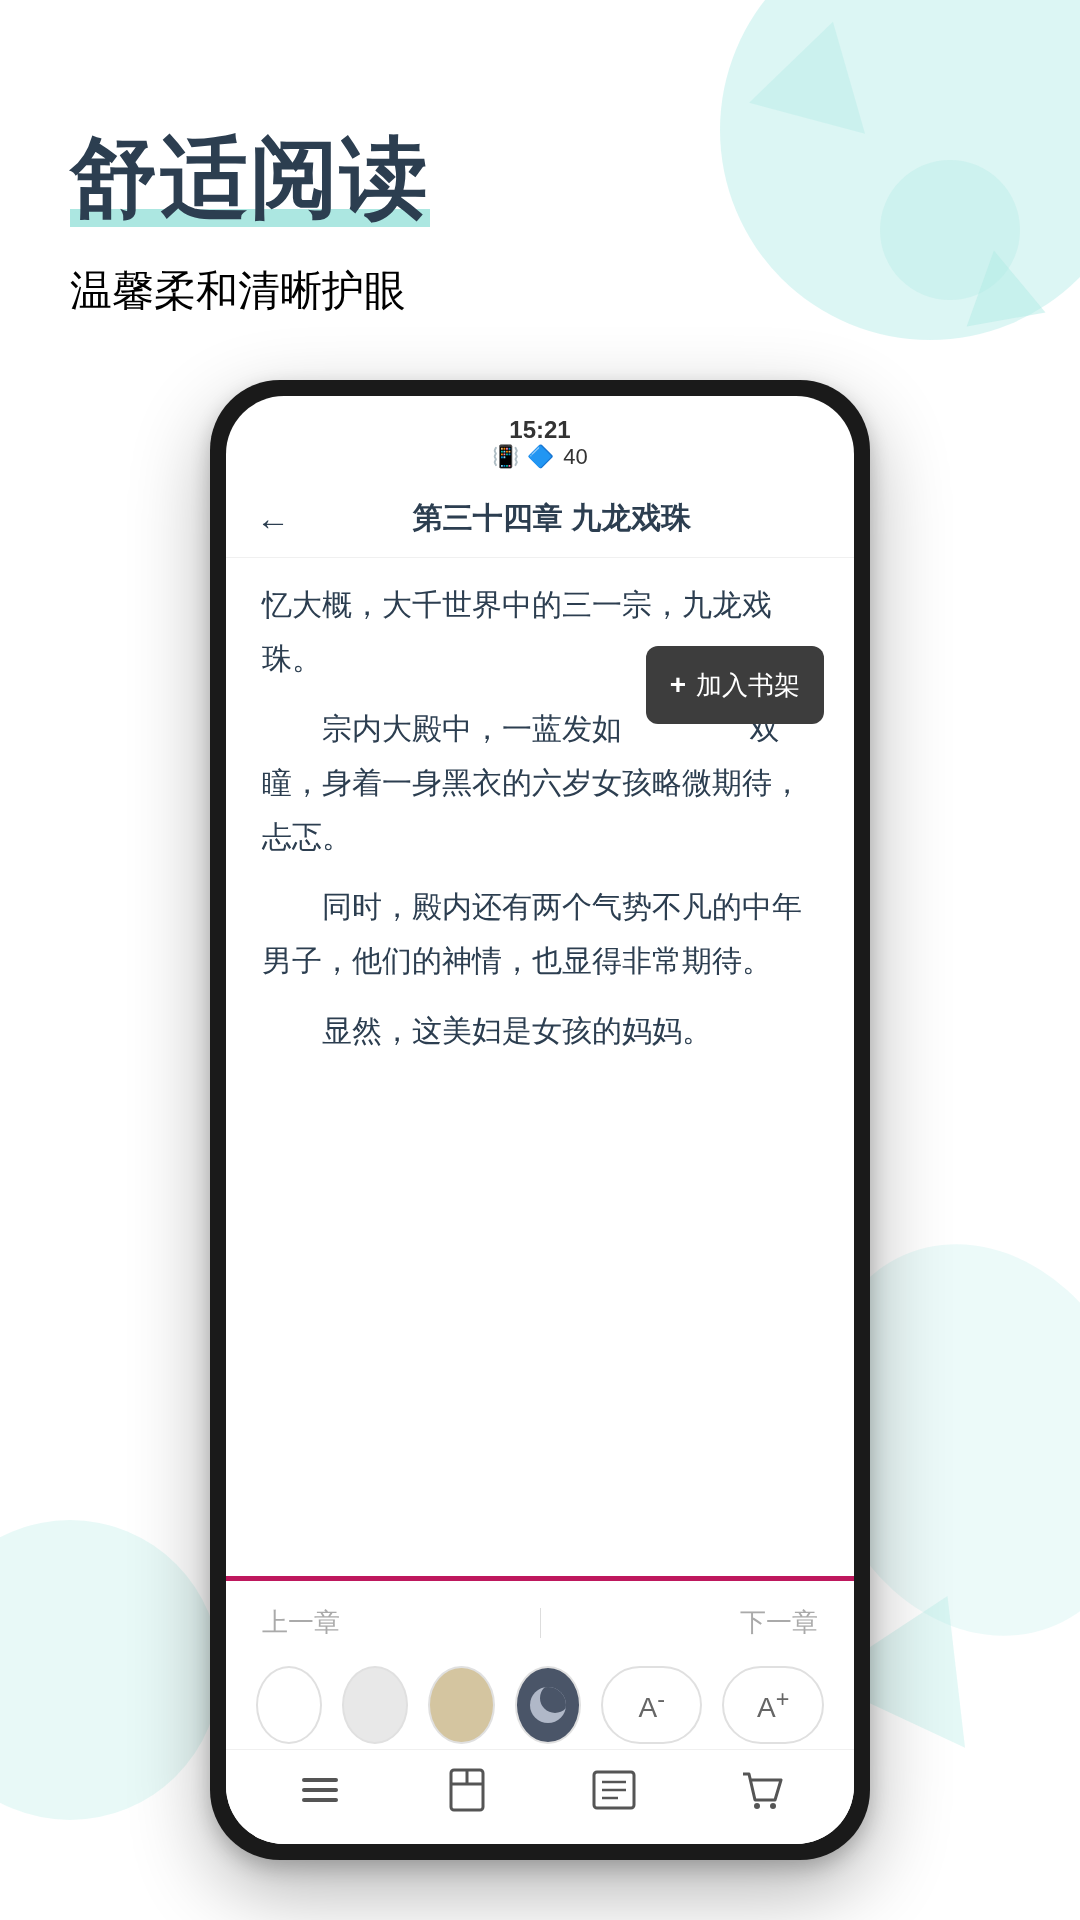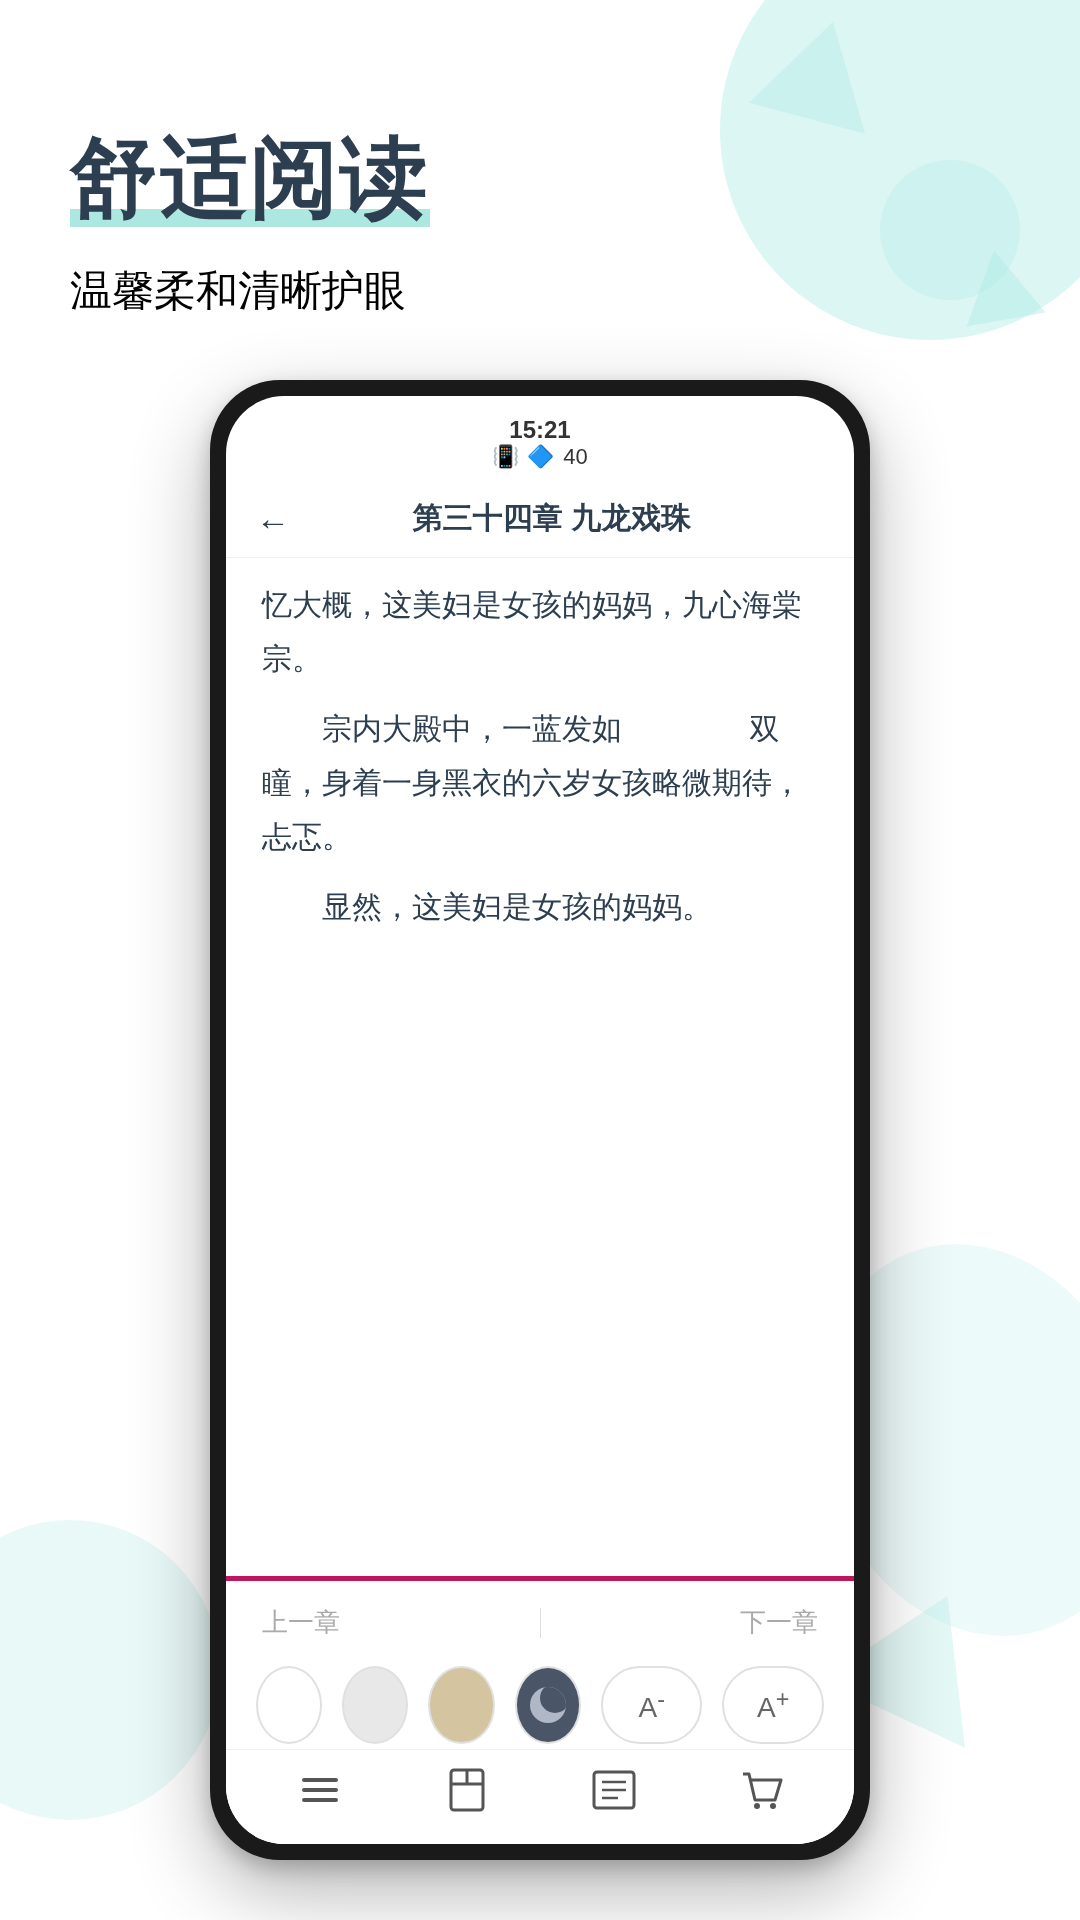--- a/index.html
+++ b/index.html
@@ -407,23 +407,27 @@
         </div>
       </div>
 
       <div class="chapter-header">
         <span class="back-arrow">←</span>
         <span class="chapter-title">第三十四章 九龙戏珠</span>
       </div>
 
       <div class="book-content">
 
-
-        <div class="book-paragraph">忆大概，这美妇是女孩的妈妈，九心海棠宗。</div>
+        <div class="add-shelf-tooltip">
+          <span>加入书架</span>
+        </div>
+
+        <div class="book-paragraph">忆大概，大千世界中的三一宗，九龙戏珠。</div>
         <div class="book-paragraph indented">宗内大殿中，一蓝发如<span style="opacity:0;">██████</span>双瞳，身着一身黑衣的六岁女孩略微期待，忐忑。</div>
+        <div class="book-paragraph indented">同时，殿内还有两个气势不凡的中年男子，他们的神情，也显得非常期待。</div>
         <div class="book-paragraph indented">显然，这美妇是女孩的妈妈。</div>
       </div>
 
       <div class="chapter-nav">
         <span class="chapter-nav-text">上一章</span>
         <div class="chapter-nav-divider"></div>
         <span class="chapter-nav-text">下一章</span>
       </div>
 
       <div class="theme-buttons">

